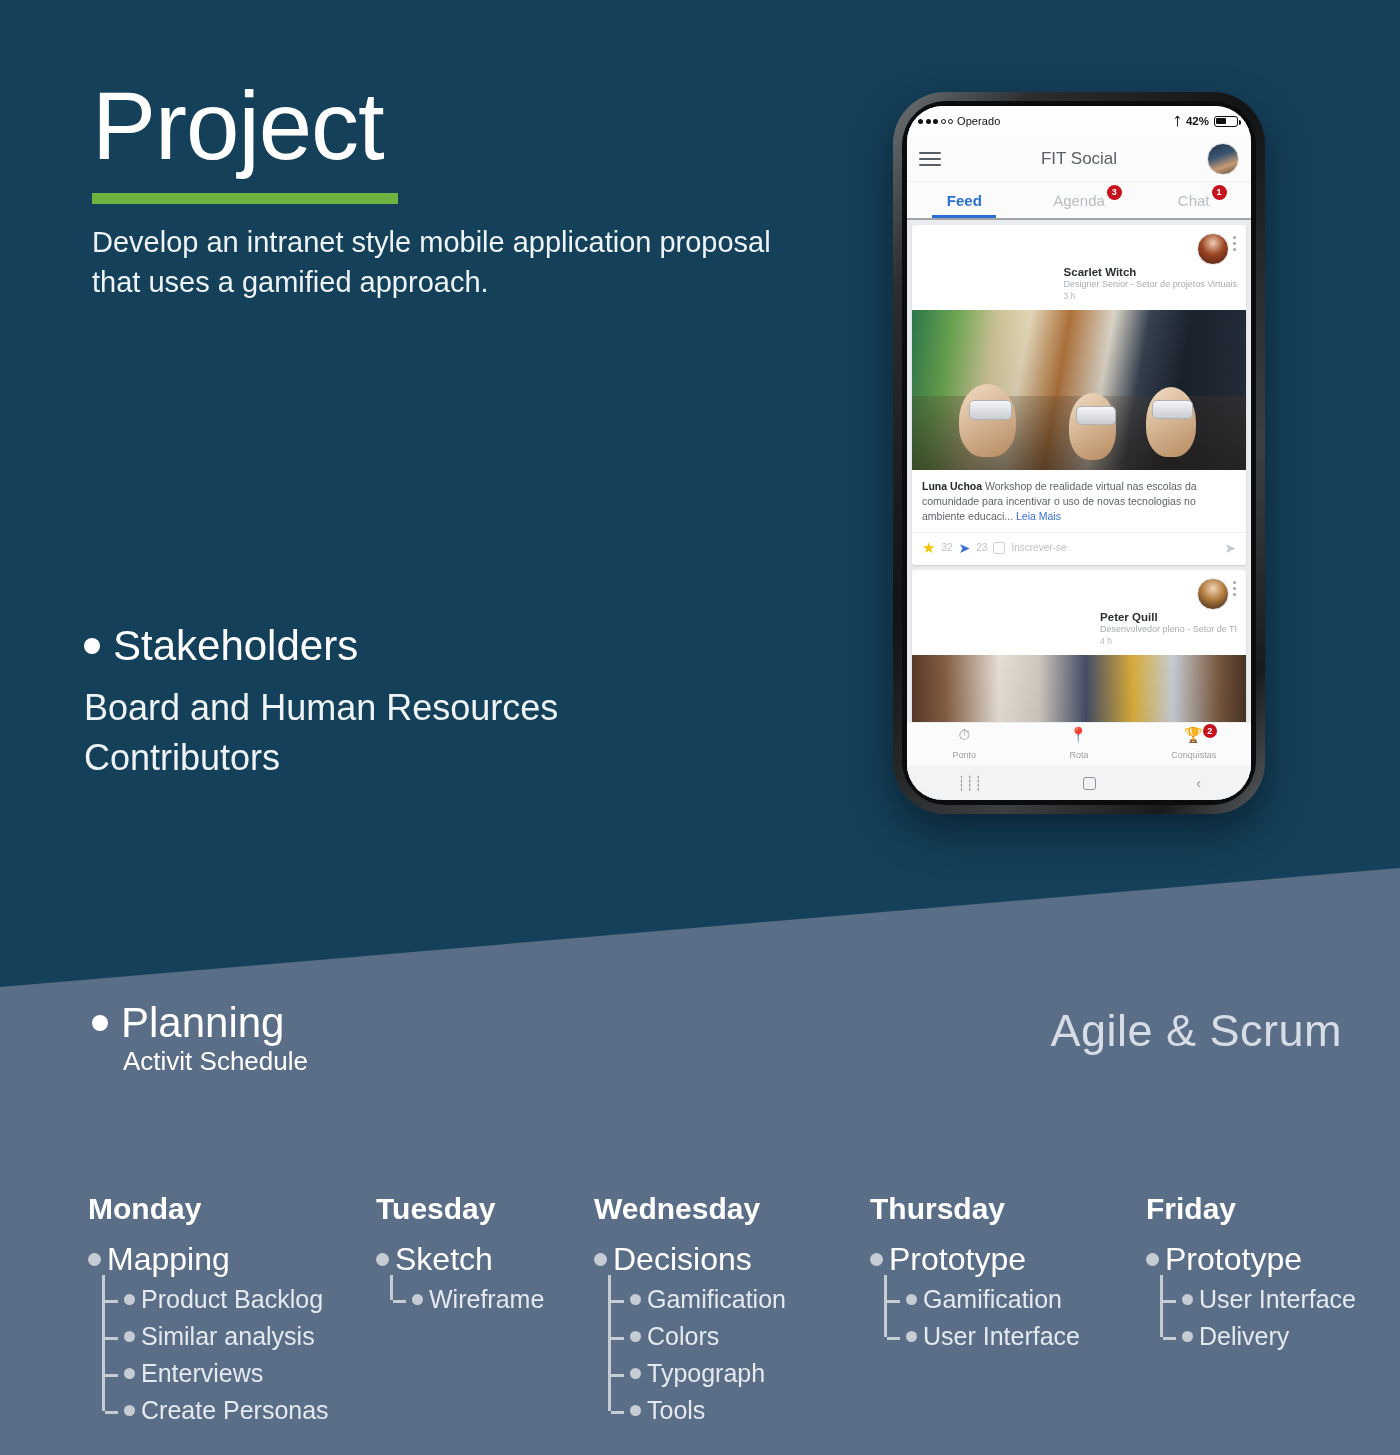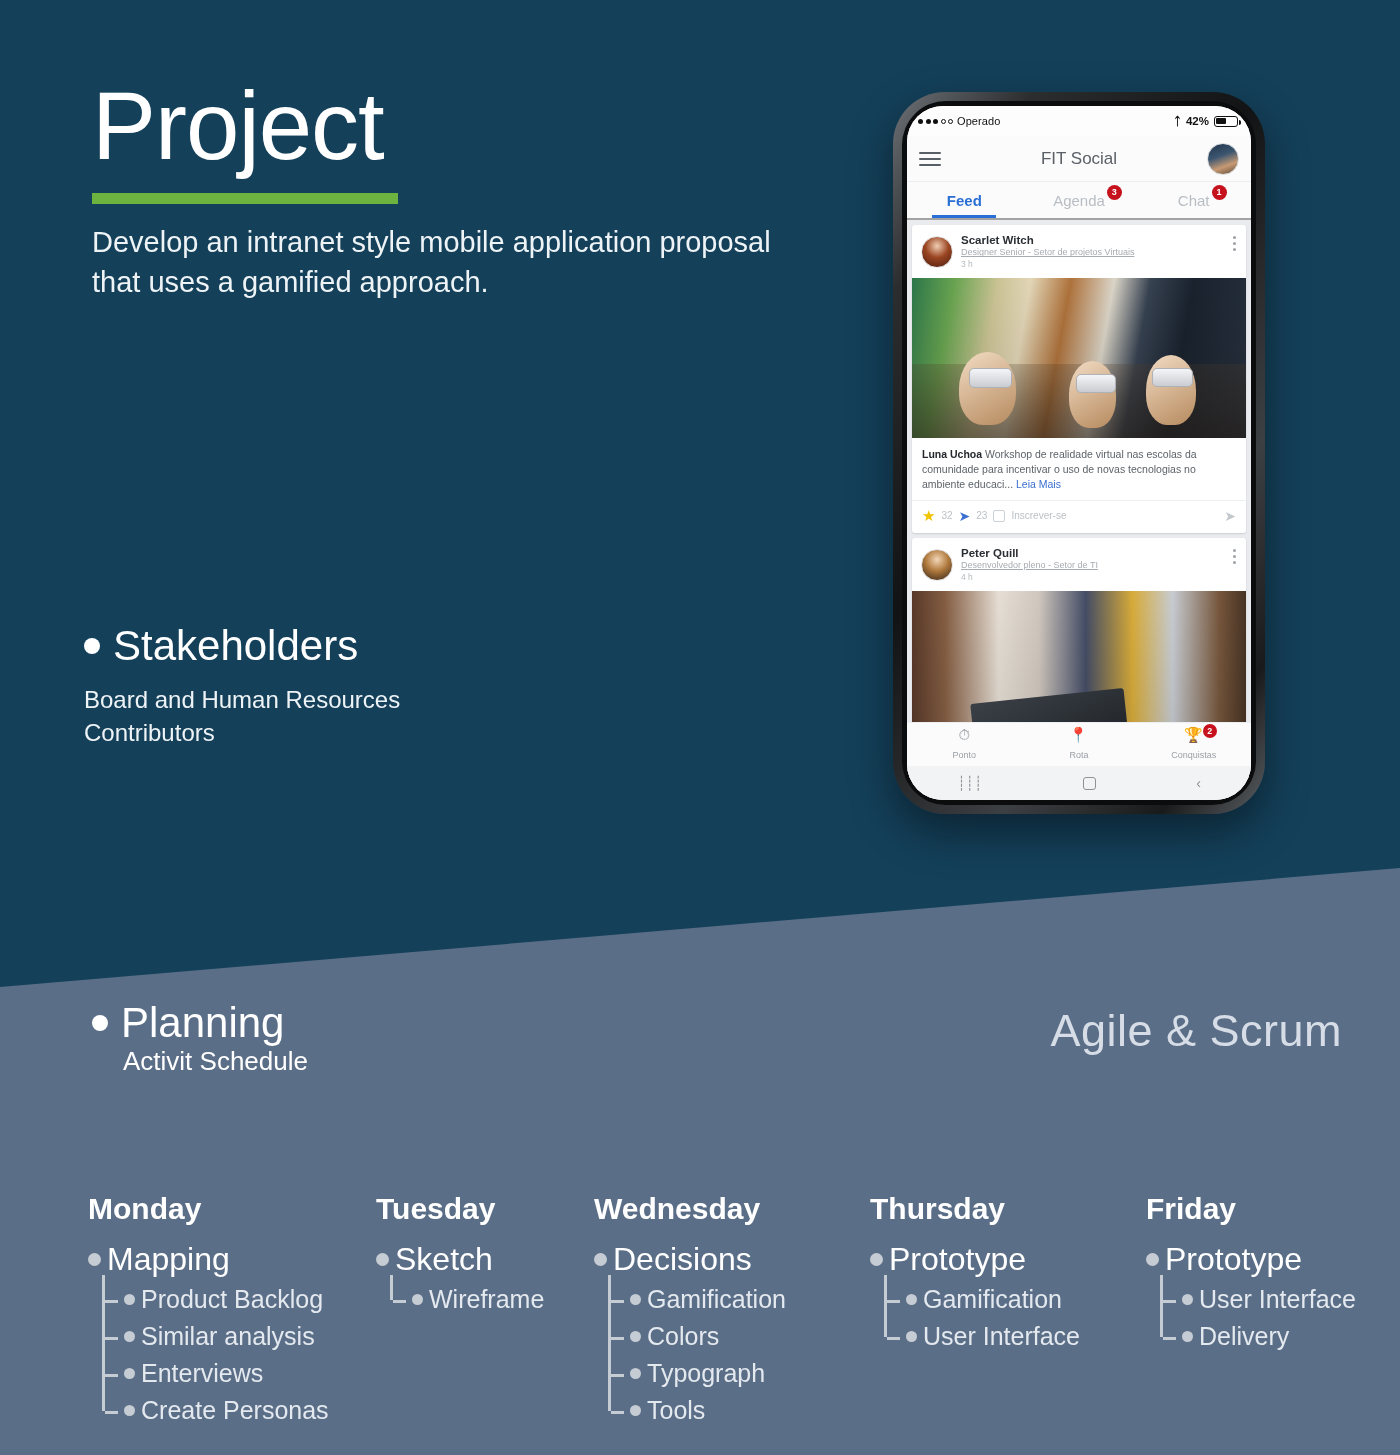--- a/index.html
+++ b/index.html
@@ -51,21 +51,21 @@
   }
   .heading-bullet .dot {
     width: 16px; height: 16px; border-radius: 50%;
     background: #ffffff; flex: none;
   }
   .heading-bullet .htext {
     font-size: 42px; font-weight: 400; color: #ffffff; line-height: 1;
   }
   .stake-list {
     margin-top: 16px;
-    font-size: 24px; font-weight: 300; color: #eef3f6;
+    font-size: 36px; font-weight: 300; color: #eef3f6;
     line-height: 1.38;
     list-style: none;
   }
   
   .planning-block { position: absolute; left: 92px; top: 1002px; }
   .planning-sub {
     margin-top: 2px; margin-left: 31px;
     font-size: 26px; font-weight: 400; color: #ffffff;
   }
   .agile-label {
@@ -237,26 +237,26 @@
     background: #c5121c; color: #fff;
     font-size: 9px; font-weight: bold;
     display: inline-flex; align-items: center; justify-content: center;
   }
   .tab .under {
     position: absolute; left: 22%; right: 22%; bottom: -9px; height: 2.5px;
     background: #2a6fd6;
   }
   .feed { background: #e9ebee; height: calc(100% - 30px - 46px - 38px); position: relative; overflow: hidden; }
   .card { background: #fff; margin: 5px 5px 0 5px; border-radius: 3px; box-shadow: 0 1px 2px rgba(0,0,0,0.13); }
-  .card-head { display: flex; align-items: center; padding: 8px 9px 7px 9px; position: relative; }
+  .card-head { display: flex; align-items: flex-end; padding: 8px 9px 7px 9px; position: relative; flex-direction: column; }
   .pfp { width: 32px; height: 32px; border-radius: 50%; flex: none; margin-right: 8px; border: 1px solid #e3e5e8; }
   .pfp.scarlet { background: radial-gradient(circle at 50% 30%, #f0cdb2 0%, #9a4522 45%, #4a1d10 100%); }
   .pfp.peter { background: radial-gradient(circle at 50% 32%, #f2d6b6 0%, #b07a3e 45%, #2e2015 100%); }
   .ch-name { font-size: 11.5px; font-weight: bold; color: #2b2f33; line-height: 1.25; }
-  .ch-role { font-size: 9px; color: #a7acb1; line-height: 1.3; text-decoration: underline; }
+  .ch-role { font-size: 9px; color: #a7acb1; line-height: 1.3; }
   .ch-time { font-size: 8.5px; color: #b4b9bd; line-height: 1.4; }
   .kebab { position: absolute; right: 10px; top: 11px; display: flex; flex-direction: column; gap: 3px; }
   .kebab i { width: 3px; height: 3px; border-radius: 50%; background: #9ea3a8; display: block; }
   .photo { height: 160px; width: 100%; position: relative; overflow: hidden; }
   .photo.vr {
     background:
       linear-gradient(to bottom, rgba(0,0,0,0.06), rgba(0,0,0,0.18)),
       linear-gradient(100deg,#2e7d4f 0%,#6fae55 12%,#d8cf9e 24%,#f0e3c2 33%,#b9793f 44%,#e8e2d4 56%,#3a4656 66%,#1b2430 78%,#2a3442 100%);
   }
   .photo.vr::before {

